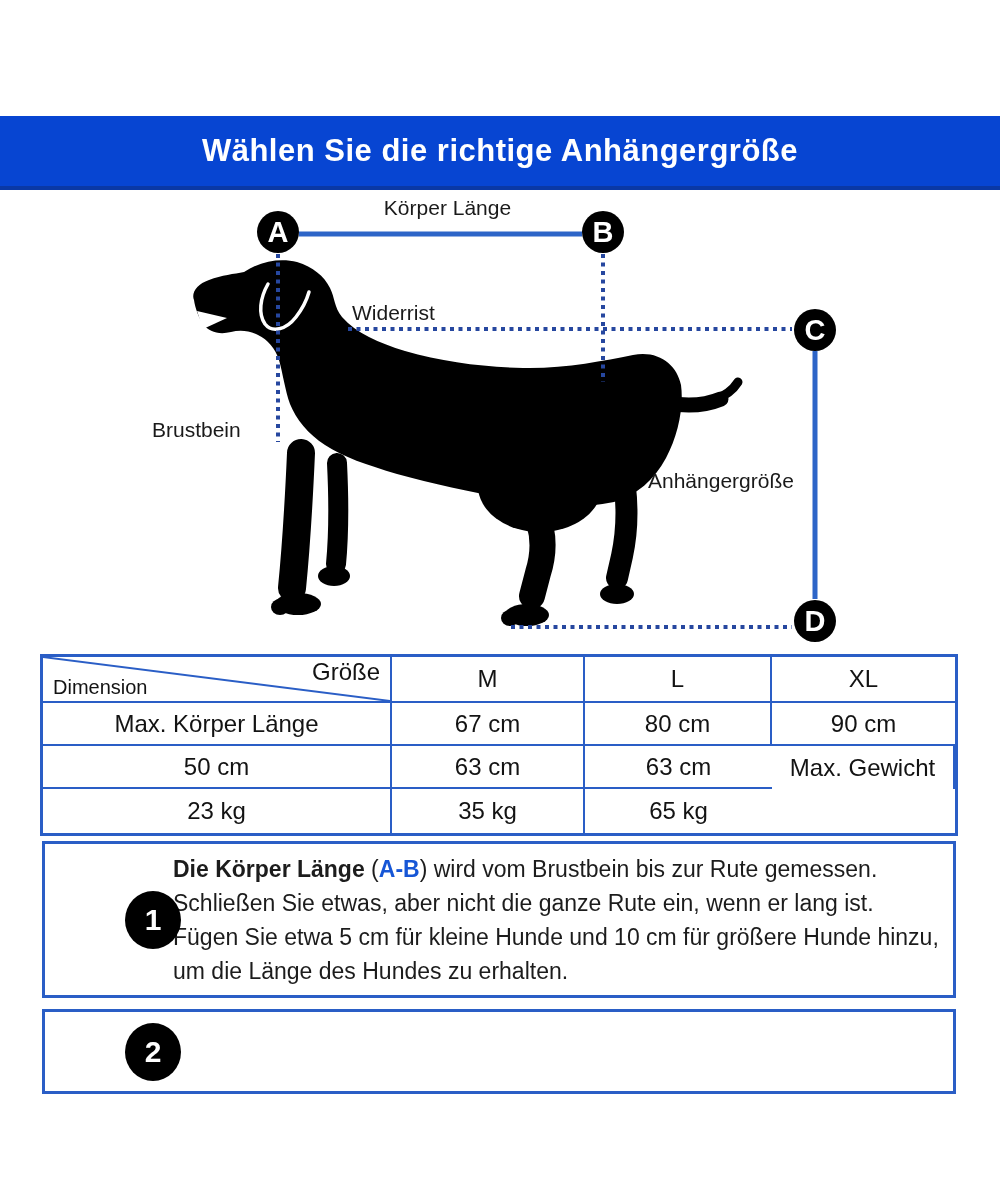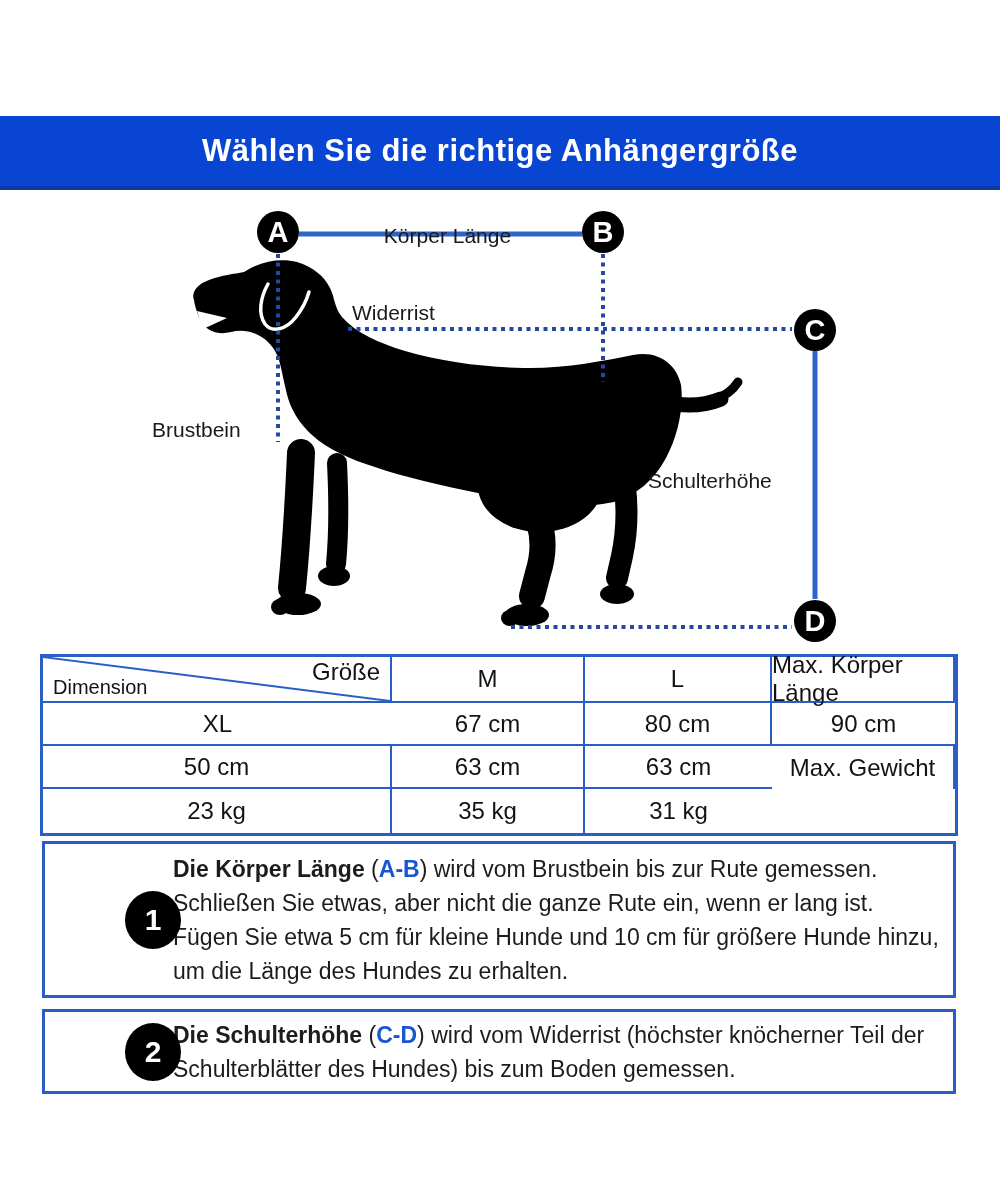--- a/index.html
+++ b/index.html
@@ -144,60 +144,59 @@
   <div class="marker" style="left:582px; top:203px;">
     <span>B</span>
   </div>
   <div class="marker" style="left:794px; top:301px;">
     <span>C</span>
   </div>
   <div class="marker" style="left:794px; top:592px;">
     <span>D</span>
   </div>
 
-  <div class="dlabel" style="left:355px; top:216px; width:185px; text-align:center;">Körper Länge</div>
+  <div class="dlabel" style="left:355px; top:188px; width:185px; text-align:center;">Körper Länge</div>
   <div class="dlabel" style="left:352px; top:293px;">Widerrist</div>
   <div class="dlabel" style="left:152px; top:410px; width:110px; ">Brustbein</div>
-  <div class="dlabel" style="left:648px; top:461px;">Schulterhöhe</div>
+  <div class="dlabel" style="left:648px; top:461px;">Anhängergröße</div>
 
   <div class="size-table">
 
     <div class="cell corner-cell">
       <svg viewBox="0 0 349 46" preserveAspectRatio="none">
         <line x1="0" y1="0" x2="349" y2="46" stroke="#2a5ec6" stroke-width="2"></line>
       </svg>
       <span class="corner-top-right">Größe</span>
       <span class="corner-bottom-left">Dimension</span>
     </div>
     <div class="cell">M</div>
     <div class="cell">L</div>
+    <div class="cell c-last">XL</div>
+
     <div class="cell">Max. Körper Länge</div>
-
-    <div class="cell c-last">XL</div>
     <div class="cell">67 cm</div>
     <div class="cell">80 cm</div>
     <div class="cell c-last">90 cm</div>
 
     <div class="cell">50 cm</div>
     <div class="cell">63 cm</div>
     <div class="cell c-last">63 cm</div>
 
     <div class="cell r-last">Max. Gewicht</div>
     <div class="cell r-last">23 kg</div>
     <div class="cell r-last">35 kg</div>
-    <div class="cell c-last r-last">31 kg</div>
+    <div class="cell c-last r-last">65 kg</div>
   </div>
 
   <div class="note-box n1">
     <div class="note-circle">
       <span>1</span>
     </div>
     <p class="note-text"><span class="b">Die Körper Länge </span><span>(</span><span class="b blue">A-B</span><span>) wird vom Brustbein bis zur Rute gemessen. Schließen Sie etwas, aber nicht die ganze Rute ein, wenn er lang ist. Fügen Sie etwa 5 cm für kleine Hunde und 10 cm für größere Hunde hinzu, um die Länge des Hundes zu erhalten.</span></p>
   </div>
 
   <div class="note-box n2">
     <div class="note-circle">
       <span>2</span>
     </div>
-    <p class="note-text"><span class="b">Die Schulterhöhe </span><span>(</span><span class="b blue">C-D</span><span>) wird vom Widerrist (höchster knöcherner Teil der Schulterblätter des Hundes) bis zum Boden gemessen.</span></p>
   </div>
 
 </div>
 
 </body></html>

